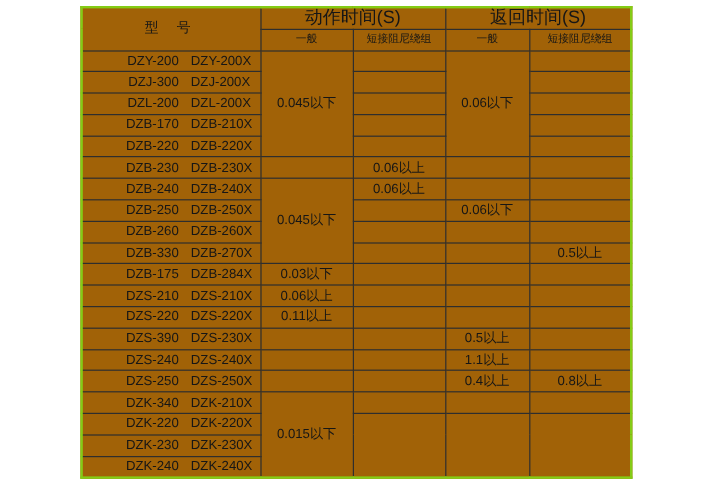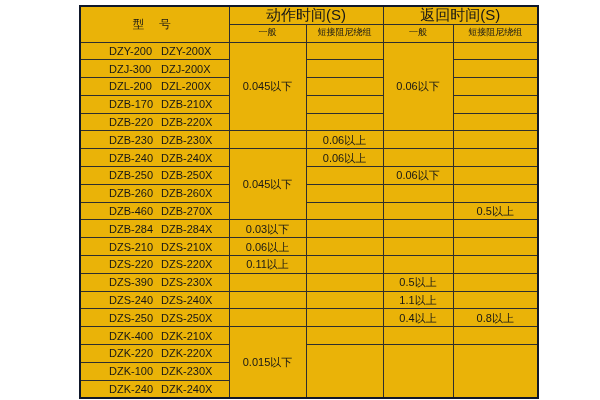--- a/index.html
+++ b/index.html
@@ -5,26 +5,26 @@
   html, body { margin: 0; padding: 0; }
   body {
     width: 600px; height: 400px;
     background: #ffffff;
     font-family: "Liberation Sans", "DejaVu Sans", sans-serif;
     overflow: hidden;
   }
   .page { position: relative; width: 600px; height: 400px; background: #ffffff; }
 
   table.spec {
-    position: absolute; left: 79px; top: 5px;
+    position: absolute; left: 67px; top: 5px;
     width: 458px;
     border-collapse: collapse;
     table-layout: fixed;
-    border: 2px solid #0f172a;
-    background: #eab308;
+    border: 2px solid #84cc16;
+    background: #a16207;
   }
   .spec th, .spec td {
     border: 1px solid #2e2e2e;
     padding: 0;
     margin: 0;
     font-weight: normal;
     color: #161616;
     text-align: center;
     vertical-align: middle;
     line-height: 1.1;
@@ -35,22 +35,22 @@
   thead tr.h2 { height: 18px; }
   tbody tr { height: 17.8px; }
 
   th.model-h { font-size: 11.5px; letter-spacing: 6px; white-space: pre; }
   th.group-h { font-size: 15px; }
   th.sub-h   { font-size: 9px; margin-top: 24px; }
 
   td { font-size: 11px; }
 
   td.model-cell { text-align: left; padding-left: 28px; }
-  td.model-cell .m1 { display: inline-block; width: 52px; font-size: 11px; }
-  td.model-cell .m2 { display: inline-block; text-align: left; font-size: 11px; }
+  td.model-cell .m1 { display: inline-block; width: 52px; text-align: right; font-size: 11px; }
+  td.model-cell .m2 { display: inline-block; margin-left: 10px; text-align: left; font-size: 11px; }
 </style>
 </head>
 <body>
 
 <div class="page">
   <table class="spec">
     <colgroup>
       <col style="width:149px">
       <col style="width:77px">
       <col style="width:77px">
@@ -118,27 +118,27 @@
           <td>0.06以下</td>
           <td></td>
         </tr>
         <tr>
           <td class="model-cell"><span class="m1">DZB-260</span><span class="m2">DZB-260X</span></td>
           <td></td>
           <td></td>
           <td></td>
         </tr>
         <tr>
-          <td class="model-cell"><span class="m1">DZB-460</span><span class="m2">DZB-270X</span></td>
+          <td class="model-cell"><span class="m1">DZB-330</span><span class="m2">DZB-270X</span></td>
           <td></td>
           <td></td>
           <td>0.5以上</td>
         </tr>
         <tr>
-          <td class="model-cell"><span class="m1">DZB-284</span><span class="m2">DZB-284X</span></td>
+          <td class="model-cell"><span class="m1">DZB-175</span><span class="m2">DZB-284X</span></td>
           <td>0.03以下</td>
           <td></td>
           <td></td>
           <td></td>
         </tr>
         <tr>
           <td class="model-cell"><span class="m1">DZS-210</span><span class="m2">DZS-210X</span></td>
           <td>0.06以上</td>
           <td></td>
           <td></td>
@@ -166,33 +166,33 @@
           <td></td>
         </tr>
         <tr>
           <td class="model-cell"><span class="m1">DZS-250</span><span class="m2">DZS-250X</span></td>
           <td></td>
           <td></td>
           <td>0.4以上</td>
           <td>0.8以上</td>
         </tr>
         <tr>
-          <td class="model-cell"><span class="m1">DZK-400</span><span class="m2">DZK-210X</span></td>
+          <td class="model-cell"><span class="m1">DZK-340</span><span class="m2">DZK-210X</span></td>
           <td rowspan="4">0.015以下</td>
           <td></td>
           <td></td>
           <td></td>
         </tr>
         <tr>
           <td class="model-cell"><span class="m1">DZK-220</span><span class="m2">DZK-220X</span></td>
           <td rowspan="3"></td>
           <td rowspan="3"></td>
           <td rowspan="3"></td>
         </tr>
         <tr>
-          <td class="model-cell"><span class="m1">DZK-100</span><span class="m2">DZK-230X</span></td>
+          <td class="model-cell"><span class="m1">DZK-230</span><span class="m2">DZK-230X</span></td>
         </tr>
         <tr>
           <td class="model-cell"><span class="m1">DZK-240</span><span class="m2">DZK-240X</span></td>
         </tr>
       </tbody>
   </table>
 </div>
 
 </body></html>

